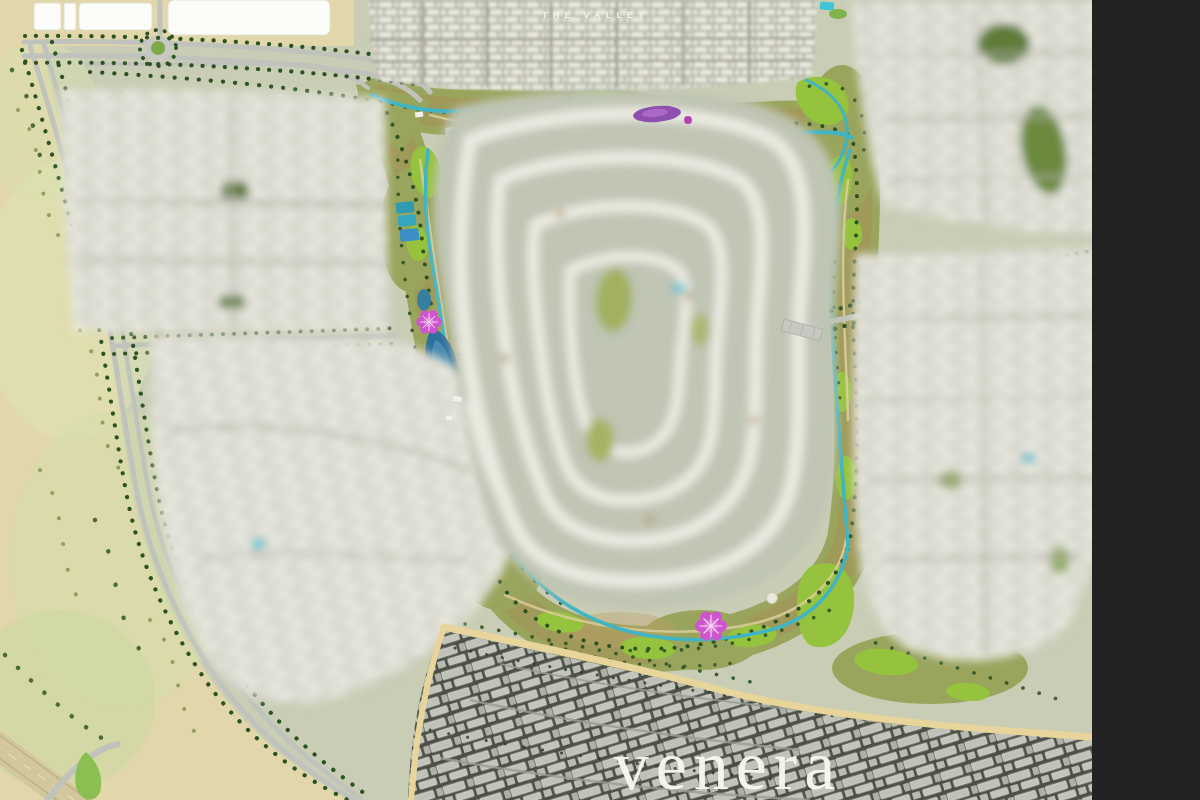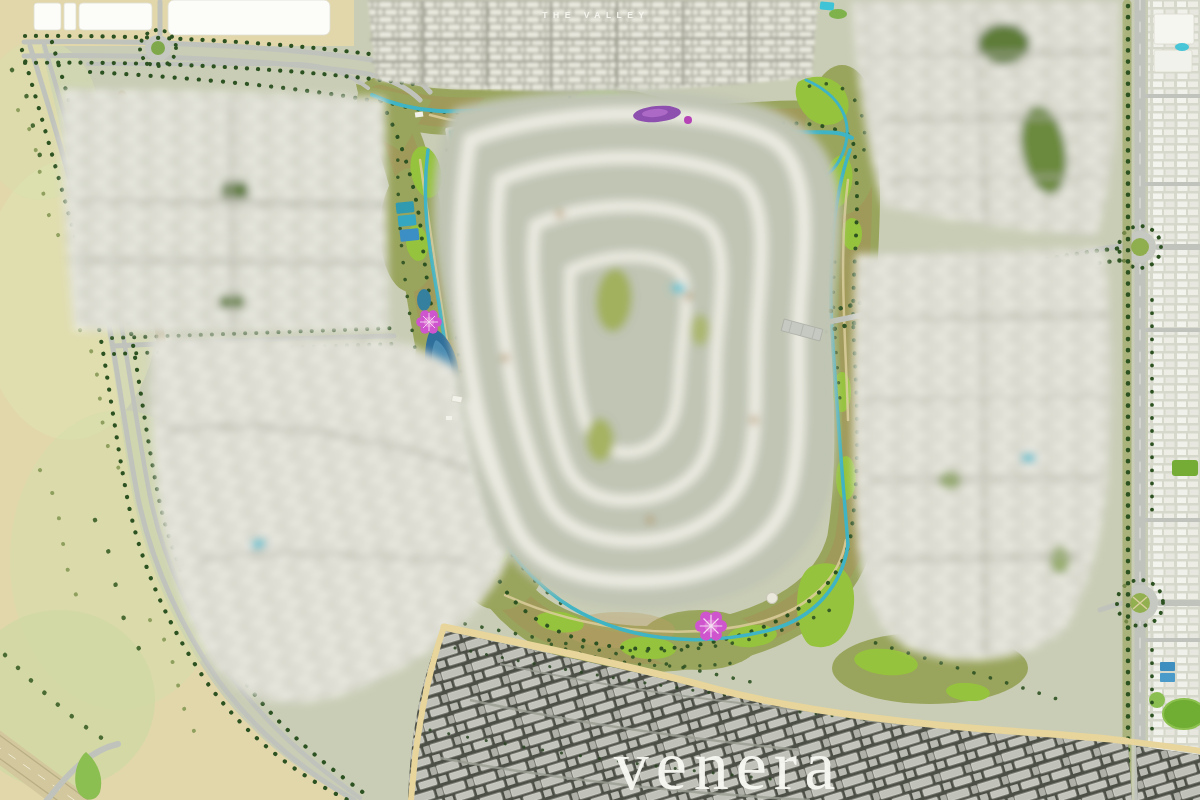--- a/index.html
+++ b/index.html
@@ -1,16 +1,16 @@
 <!DOCTYPE html>
 <html><head>
 <meta charset="utf-8">
 <style>
   html,body{margin:0;padding:0;background:#222;}
-  .stage{position:relative;width:1200px;height:800px;overflow:hidden;
+  .stage{position:relative;width:1092px;height:800px;overflow:hidden;
          background:#f9a8d4;font-family:"Liberation Sans",sans-serif;}
   .stage svg{display:block;width:1200px;height:800px;}
   text{user-select:none;}
   .brand-text{font-family:"Liberation Serif","DejaVu Serif",serif;font-weight:400;}
   .district-text{font-family:"Liberation Sans","DejaVu Sans",sans-serif;font-weight:700;}
 </style>
 </head>
 <body>
 
 <div class="stage">

